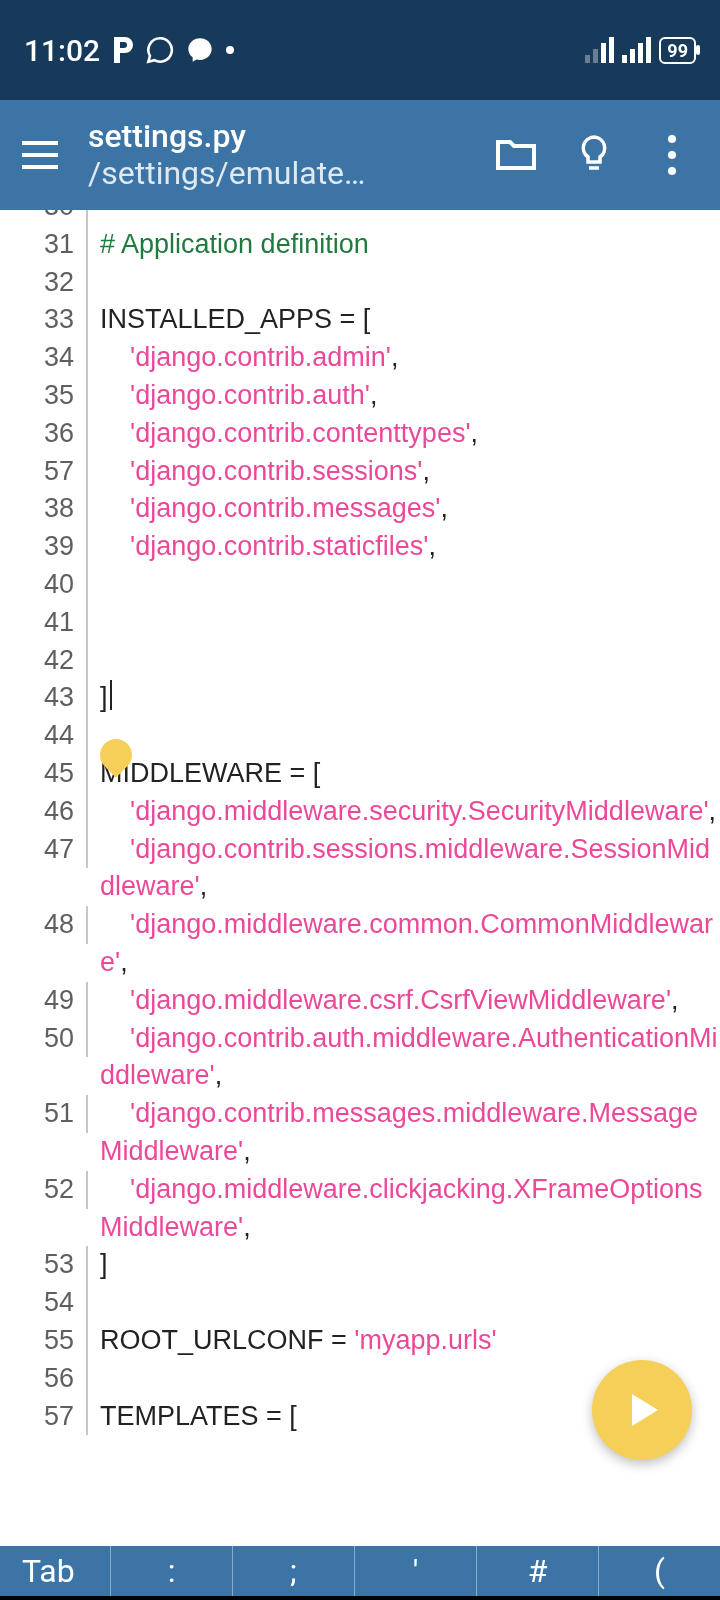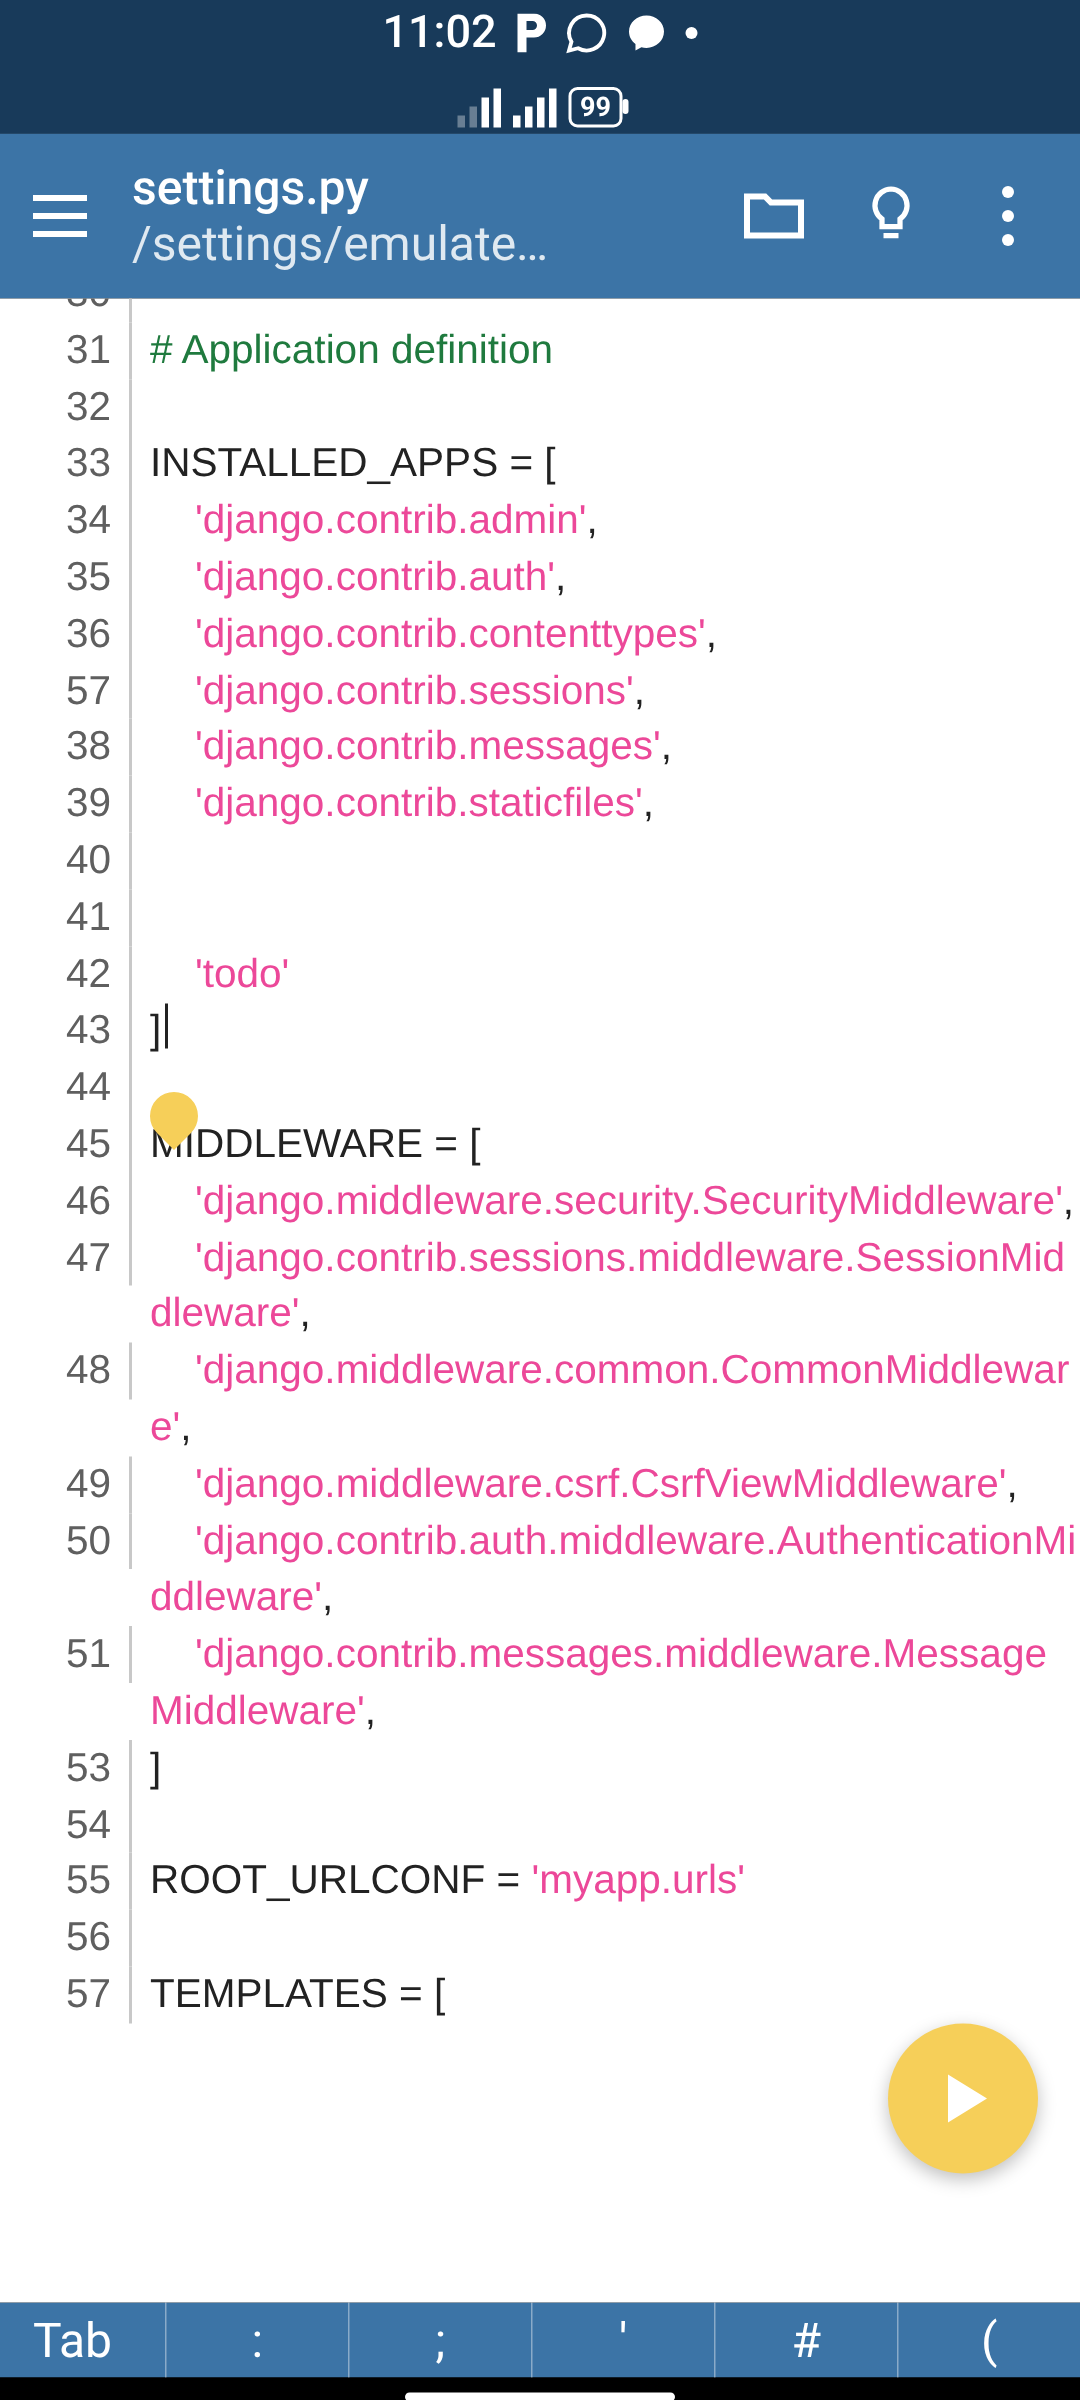--- a/index.html
+++ b/index.html
@@ -1,19 +1,19 @@
 <!DOCTYPE html>
 <html><head>
 <meta charset="utf-8">
 <style>
   * { margin: 0; padding: 0; box-sizing: border-box; }
   html, body { width: 720px; height: 1600px; font-family: "Roboto", "Helvetica Neue", Arial, sans-serif; background: #000; overflow: hidden; }
 
   
-  .statusbar { height: 89px; background: #183a5a; color: #fff; display: flex; align-items: center; padding: 4px 24px; justify-content: space-between; flex-direction: column; }
+  .statusbar { height: 100px; background: #183a5a; color: #fff; display: flex; align-items: center; padding: 16px 24px; justify-content: space-between; }
   .status-left { display: flex; align-items: center; gap: 12px; font-size: 30px; font-weight: 500; }
   .status-left .ico { display:inline-flex; }
   .status-right { display: flex; align-items: center; gap: 8px; }
   .sig { display:inline-flex; align-items:flex-end; gap:3px; height:26px; }
   .sig i { width:5px; background:#fff; display:block; }
   .sig .b1{height:8px}.sig .b2{height:14px}.sig .b3{height:20px}.sig .b4{height:26px}
   .sig.dim .b1,.sig.dim .b2{opacity:.35}
   .batt { border:2px solid #fff; border-radius:6px; padding:1px 6px; font-size:18px; font-weight:700; position:relative; }
   .batt::after{content:"";position:absolute;right:-6px;top:6px;width:4px;height:10px;background:#fff;border-radius:2px;}
   .dot { width:8px;height:8px;background:#fff;border-radius:50%; }
@@ -172,21 +172,20 @@
         <div class="line">
           <div class="ln">40</div>
           <div class="code"></div>
         </div>
         <div class="line">
           <div class="ln">41</div>
           <div class="code"></div>
         </div>
         <div class="line">
           <div class="ln">42</div>
-          <div class="code"><span class="tok-plain">    </span><span class="tok-str">'todo'</span></div>
         </div>
         <div class="line">
           <div class="ln">43</div>
           <div class="code"><span class="tok-plain">]</span><span class="caret"></span></div>
         </div>
         <div class="line">
           <div class="ln">44</div>
           <div class="code"></div>
         </div>
         <div class="line">
@@ -209,20 +208,24 @@
           <div class="ln">49</div>
           <div class="code"><span class="tok-plain">    </span><span class="tok-str">'django.middleware.csrf.CsrfViewMiddleware'</span><span class="tok-plain">,</span></div>
         </div>
         <div class="line">
           <div class="ln">50</div>
           <div class="code"><span class="tok-plain">    </span><span class="tok-str">'django.contrib.auth.middleware.AuthenticationMiddleware'</span><span class="tok-plain">,</span></div>
         </div>
         <div class="line">
           <div class="ln">51</div>
           <div class="code"><span class="tok-plain">    </span><span class="tok-str">'django.contrib.messages.middleware.MessageMiddleware'</span><span class="tok-plain">,</span></div>
+        </div>
+        <div class="line">
+          <div class="ln">52</div>
+          <div class="code"><span class="tok-plain">    </span><span class="tok-str">'django.middleware.clickjacking.XFrameOptionsMiddleware'</span><span class="tok-plain">,</span></div>
         </div>
         <div class="line">
           <div class="ln">53</div>
           <div class="code"><span class="tok-plain">]</span></div>
         </div>
         <div class="line">
           <div class="ln">54</div>
           <div class="code"></div>
         </div>
         <div class="line">

